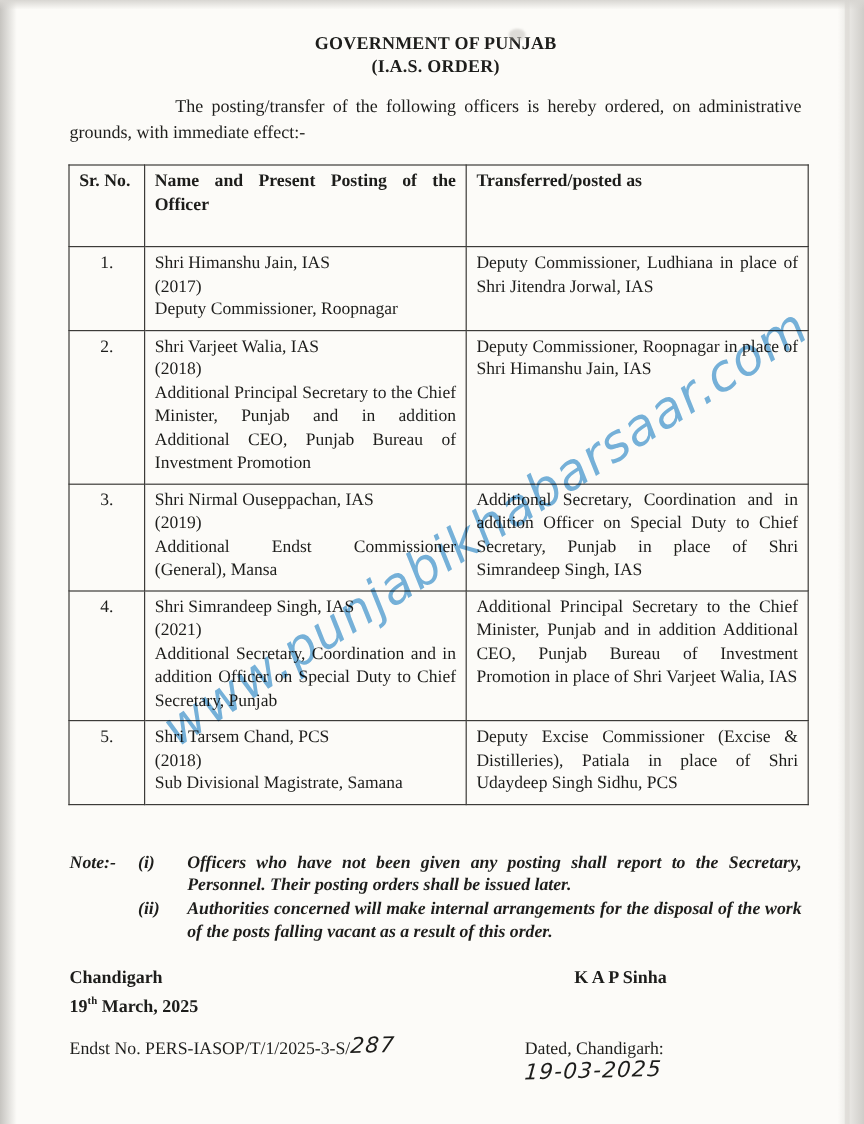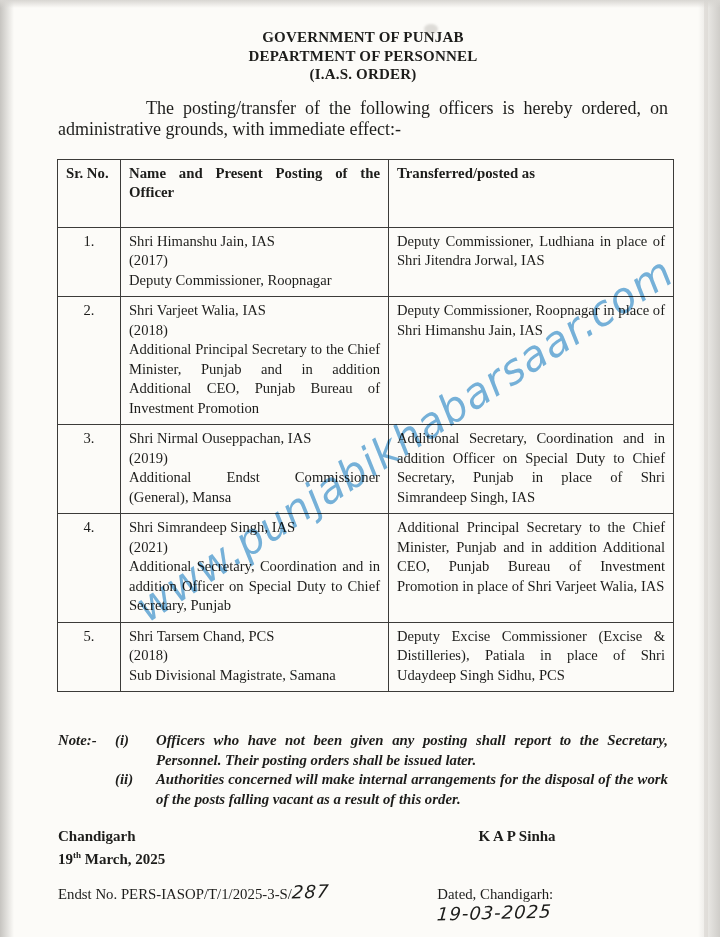--- a/index.html
+++ b/index.html
@@ -23,21 +23,21 @@
   .edge-streak{position:absolute;right:12px;top:0;width:4px;height:937px;background:#d8d5d0;opacity:.6;pointer-events:none;}
   .edge-top{position:absolute;left:0;top:0;width:720px;height:8px;
     background:linear-gradient(to bottom,#d8d6d2,rgba(250,249,246,0));pointer-events:none;}
   .smudge{position:absolute;left:424px;top:24px;width:14px;height:10px;background:#b9b6b1;border-radius:50%;opacity:.45;filter:blur(1px);}
 
   .hdr{ text-align:center; font-weight:bold; font-size:15px; line-height:18.5px; letter-spacing:.2px;}
   .order-title{ text-align:center; font-weight:bold; font-size:15.5px; margin-top:11px; }
   .order-title span{ text-decoration:underline; text-underline-offset:3px; }
 
   .intro{
-    margin-top:14px; font-size:18px; line-height:21.5px;
+    margin-top:14px; font-size:15px; line-height:21.5px;
     text-align:justify; text-indent:88px;
   }
 
   table.transfer{
     border-collapse:collapse; width:617px; margin-left:-1px; margin-top:11px;
     font-size:14.6px; line-height:19.5px;
   }
   table.transfer td, table.transfer th{
     border:1.5px solid #3c3b39; vertical-align:top; padding:4px 8px 6px 8px;
   }
@@ -74,21 +74,20 @@
     mix-blend-mode:multiply; opacity:.78; pointer-events:none;
   }
 </style>
 </head>
 <body>
 
 <div class="page">
 
   <div class="hdr">
     <div>GOVERNMENT OF PUNJAB</div>
-    <div>DEPARTMENT OF PERSONNEL</div>
     <div>(I.A.S. ORDER)</div>
   </div>
 
 
   <p class="intro">The posting/transfer of the following officers is hereby ordered, on administrative grounds, with immediate effect:-</p>
 
   <table class="transfer">
     <thead>
       <tr>
         <th class="c-sr">Sr. No.</th>

